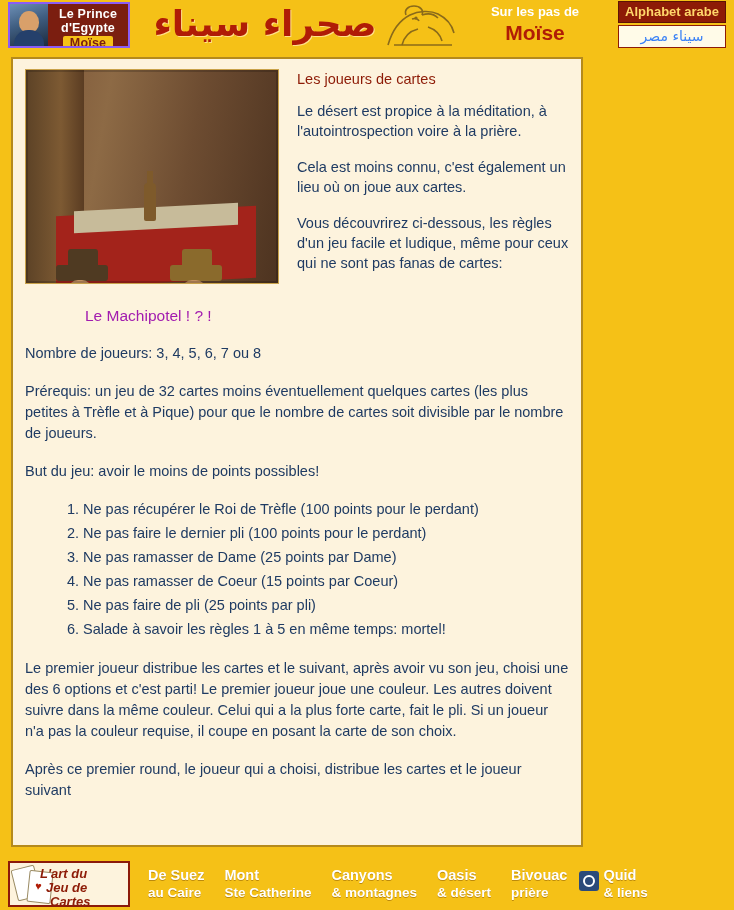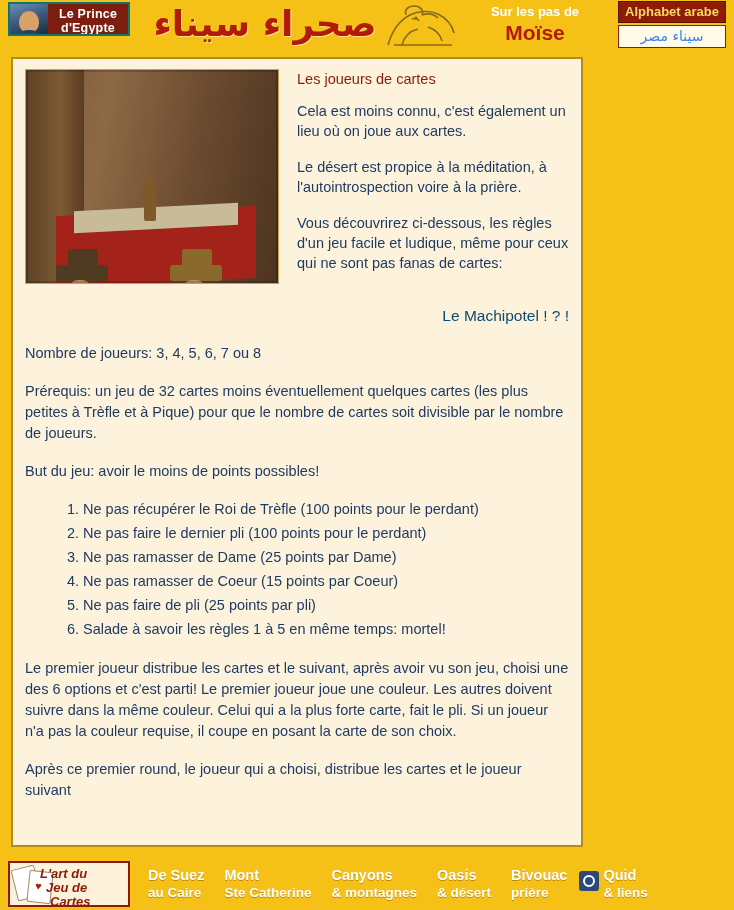--- a/index.html
+++ b/index.html
@@ -24,22 +24,22 @@
   .header {
     position: relative;
     height: 52px;
     background: #f5c117;
   }
   .logo-box {
     position: absolute;
     left: 8px;
     top: 2px;
     width: 122px;
-    height: 34px;
-    border: 2px solid #0f766e;
+    height: 46px;
+    border: 2px solid #8b5cf6;
     background: #7b1e10;
     box-sizing: border-box;
     display: flex;
     overflow: hidden;
     justify-content: flex-end;
   }
   .logo-portrait {
     width: 38px;
     height: 100%;
     background: linear-gradient(160deg, #6d8fb5 0%, #3f5d80 45%, #1d2b3e 100%);
@@ -240,22 +240,22 @@
     font-family: "Liberation Sans", sans-serif;
   }
   .intro p {
     margin: 0 0 16px;
     font-size: 14.5px;
     color: #1f3b63;
     line-height: 20px;
   }
 
   .machipotel {
-    text-align: right;
-    color: #0c4a6e;
+    text-align: left;
+    color: #a21caf;
     font-size: 15.5px;
     margin: 18px 0 18px;
     padding-left: 60px;
   }
 
   .body-text {
     color: #1f3b63;
     font-size: 14.5px;
     line-height: 21px;
   }
@@ -418,22 +418,22 @@
         <div class="man right">
           <div class="hat"></div>
           <div class="face"></div>
 
         </div>
         <div class="pt-frame"></div>
       </div>
 
       <div class="intro">
         <h1>Les joueurs de cartes</h1>
+        <p>Le désert est propice à la méditation, à l'autointrospection  voire à la prière.</p>
         <p>Cela est moins connu, c'est également un lieu où on joue aux cartes.</p>
-        <p>Le désert est propice à la méditation, à l'autointrospection  voire à la prière.</p>
         <p>Vous découvrirez ci-dessous, les règles d'un jeu facile et ludique, même pour ceux qui ne sont pas fanas de cartes:</p>
       </div>
     </div>
 
     <div class="machipotel">Le Machipotel ! ? !</div>
 
     <div class="body-text">
       <p>Nombre de joueurs: 3, 4, 5, 6, 7 ou 8</p>
       <p>Prérequis: un jeu de 32 cartes moins éventuellement quelques cartes (les plus petites à Trèfle et à Pique) pour que le nombre de cartes soit divisible par le nombre de joueurs.</p>
       <p>But du jeu: avoir le moins de points possibles!</p>

